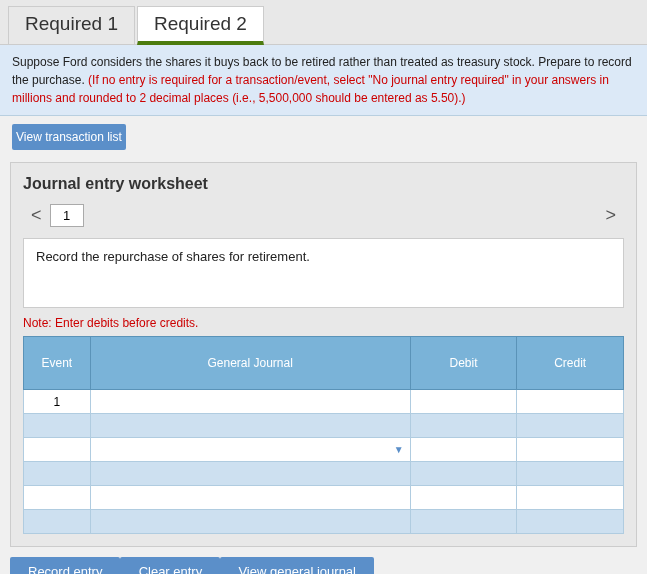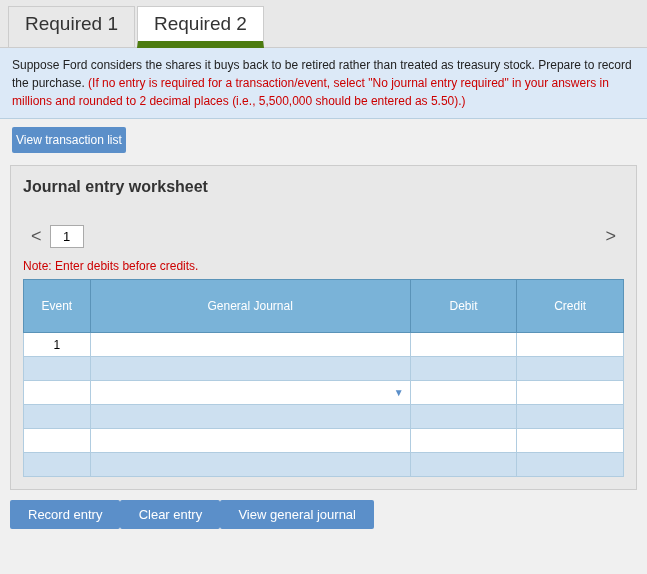--- a/index.html
+++ b/index.html
@@ -24,21 +24,21 @@
       cursor: pointer;
       border: 1px solid #ccc;
       border-bottom: none;
       background: #e8e8e8;
       margin-right: 2px;
       font-size: 19px;
       color: #333;
     }
     .tab.active {
       background: #fff;
-      border-bottom: 7px solid #4d7c0f;
+      border-bottom: 4px solid #4d7c0f;
       margin-bottom: -1px;
       z-index: 1;
     }
 
     
     .info-box {
       background: #dce9f7;
       padding: 8px 12px;
       font-size: 12px;
       color: #222;
@@ -69,21 +69,21 @@
       background: #e8e8e8;
       margin: 4px 10px;
       padding: 12px;
       border: 1px solid #ccc;
     }
 
     .worksheet-title {
       font-size: 16px;
       font-weight: bold;
       color: #333;
-      margin-bottom: 28px;
+      margin-bottom: 10px;
     }
 
     
     .nav-row {
       display: flex;
       align-items: center;
       margin-bottom: 10px;
     }
     .nav-arrow {
       font-size: 18px;
@@ -215,20 +215,23 @@
 <div class="worksheet-container">
   <div class="worksheet-title">Journal entry worksheet</div>
 
   <div class="nav-row">
     <span class="nav-arrow">&lt;</span>
     <div class="nav-num">1</div>
     <div class="nav-spacer"></div>
     <span class="nav-arrow">&gt;</span>
   </div>
 
+  <div class="description-box">
+    <span>Record the repurchase of shares for retirement.</span>
+  </div>
 
   <div class="note-text">Note: Enter debits before credits.</div>
 
   <table class="journal-table">
     <thead>
       <tr>
         <th>Event</th>
         <th>General Journal</th>
         <th>Debit</th>
         <th>Credit</th>

